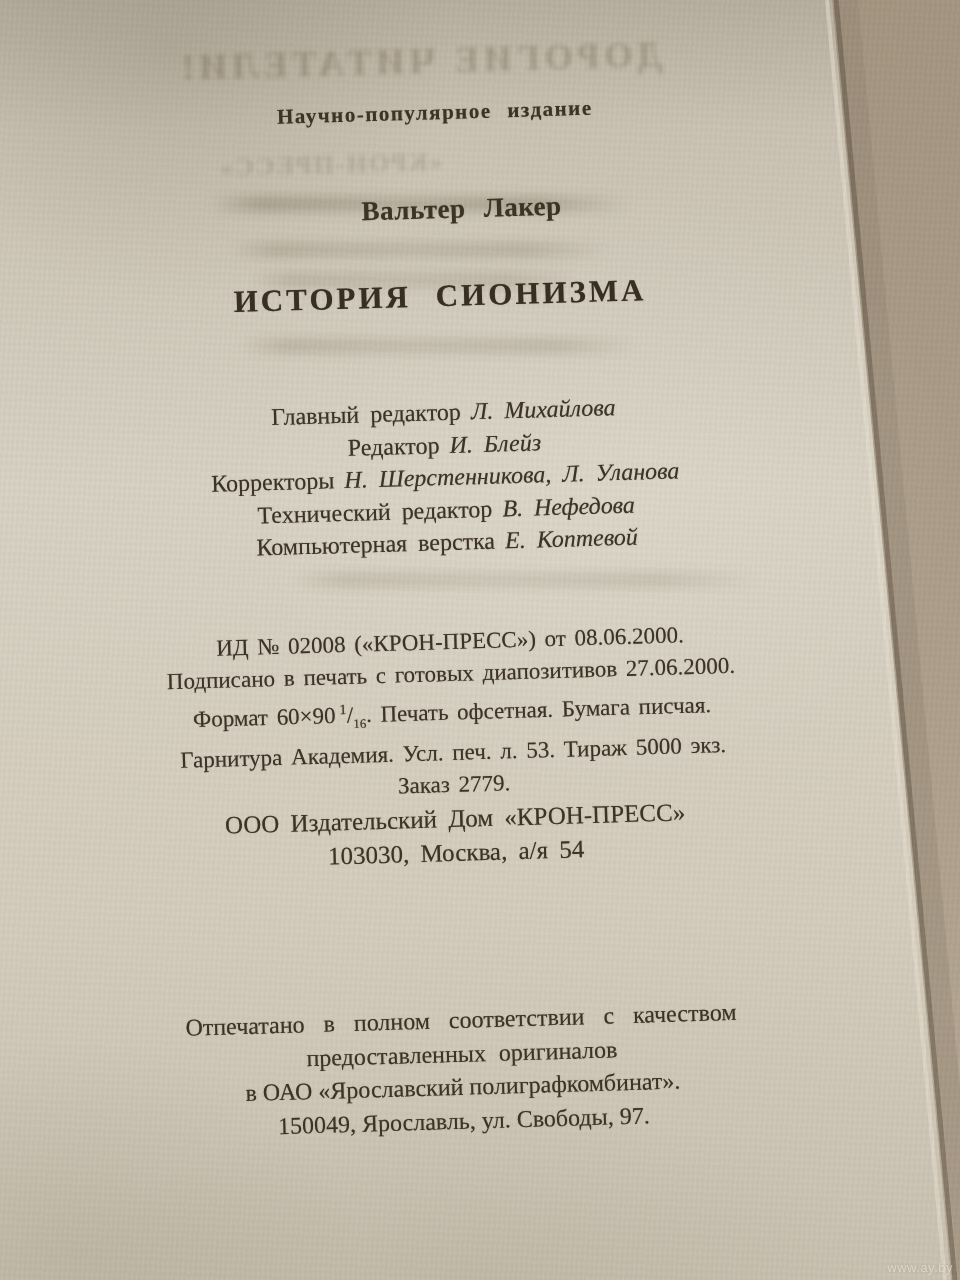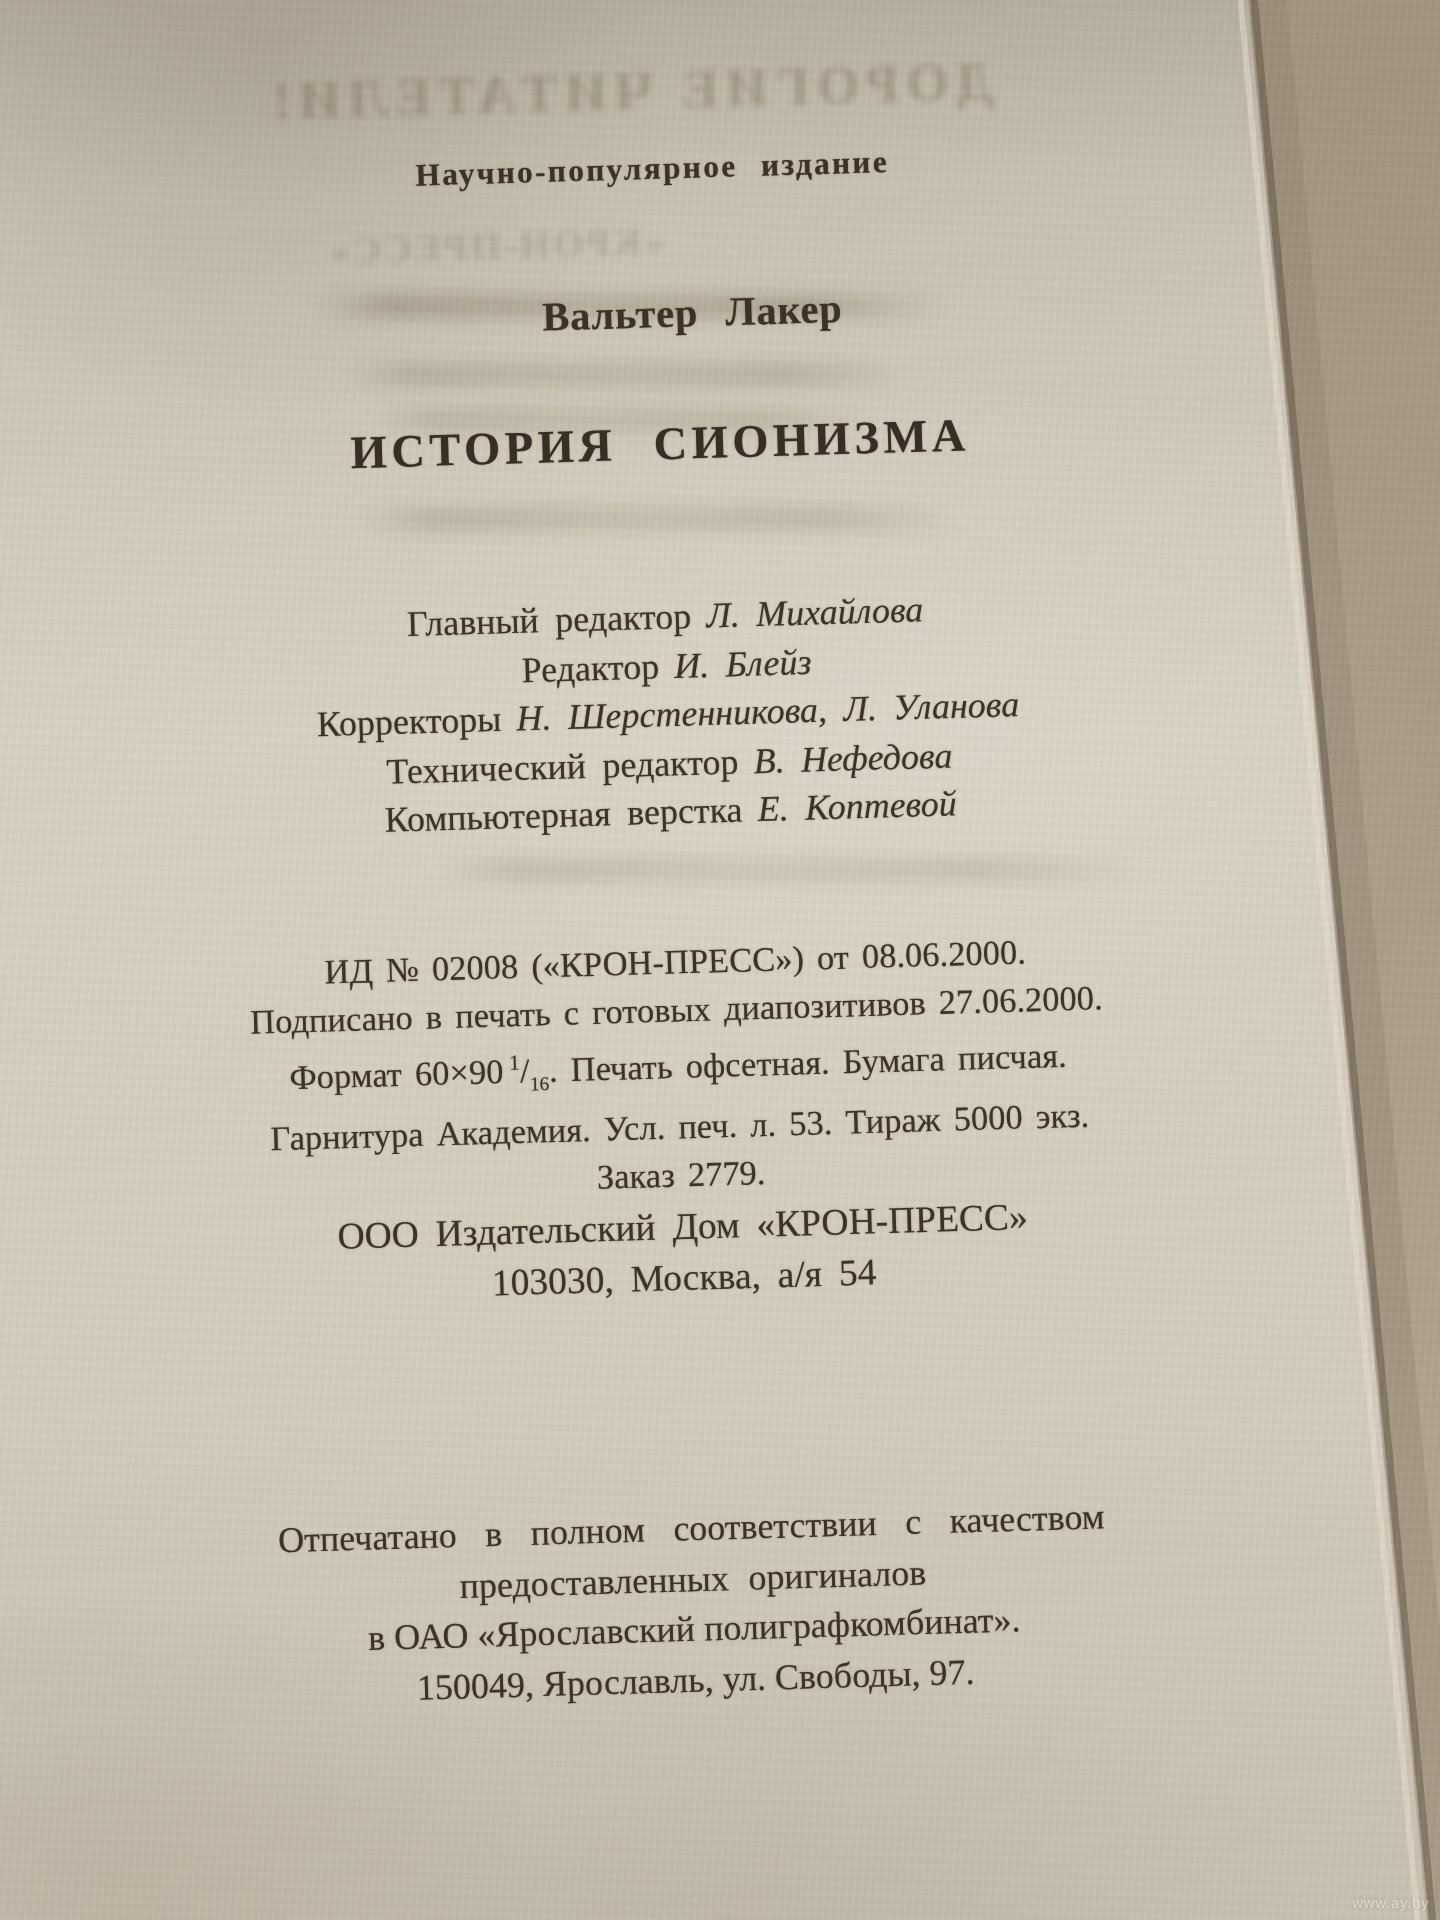--- a/index.html
+++ b/index.html
@@ -47,21 +47,21 @@
   .imprint sup{font-size:62%;vertical-align:super;margin-left:.28em;}
   .imprint sub{font-size:56%;vertical-align:sub;}
   .publisher{position:absolute;top:802px;width:100%;font-size:25px;line-height:33.5px;word-spacing:5px;}
   .printing{position:absolute;top:1004px;width:100%;font-size:24px;line-height:33.5px;}
   .printing .wide{word-spacing:13px;}
   .printing .mid{word-spacing:7px;}
   
   .watermark{
     position:absolute;right:7px;bottom:5px;z-index:5;
     font-family:"Liberation Sans","DejaVu Sans",sans-serif;
-    font-size:10px;color:rgba(250,248,242,.55);letter-spacing:.5px;
+    font-size:13px;color:rgba(250,248,242,.55);letter-spacing:.5px;
     text-shadow:0 0 2px rgba(120,105,85,.35);
   }
 </style>
 </head>
 <body>
 
 <div class="stage">
 
   <svg class="bg" width="960" height="1280" viewBox="0 0 960 1280" aria-hidden="true">
     <defs>

